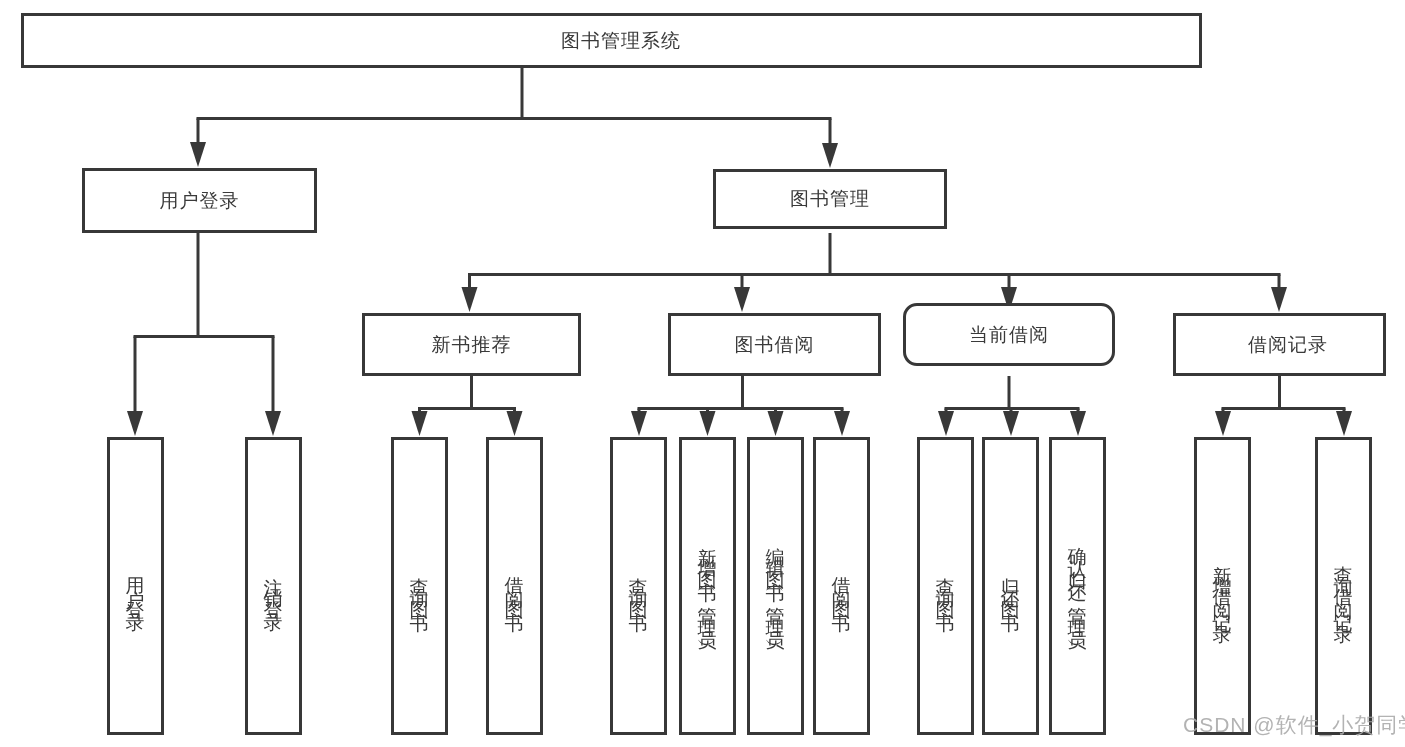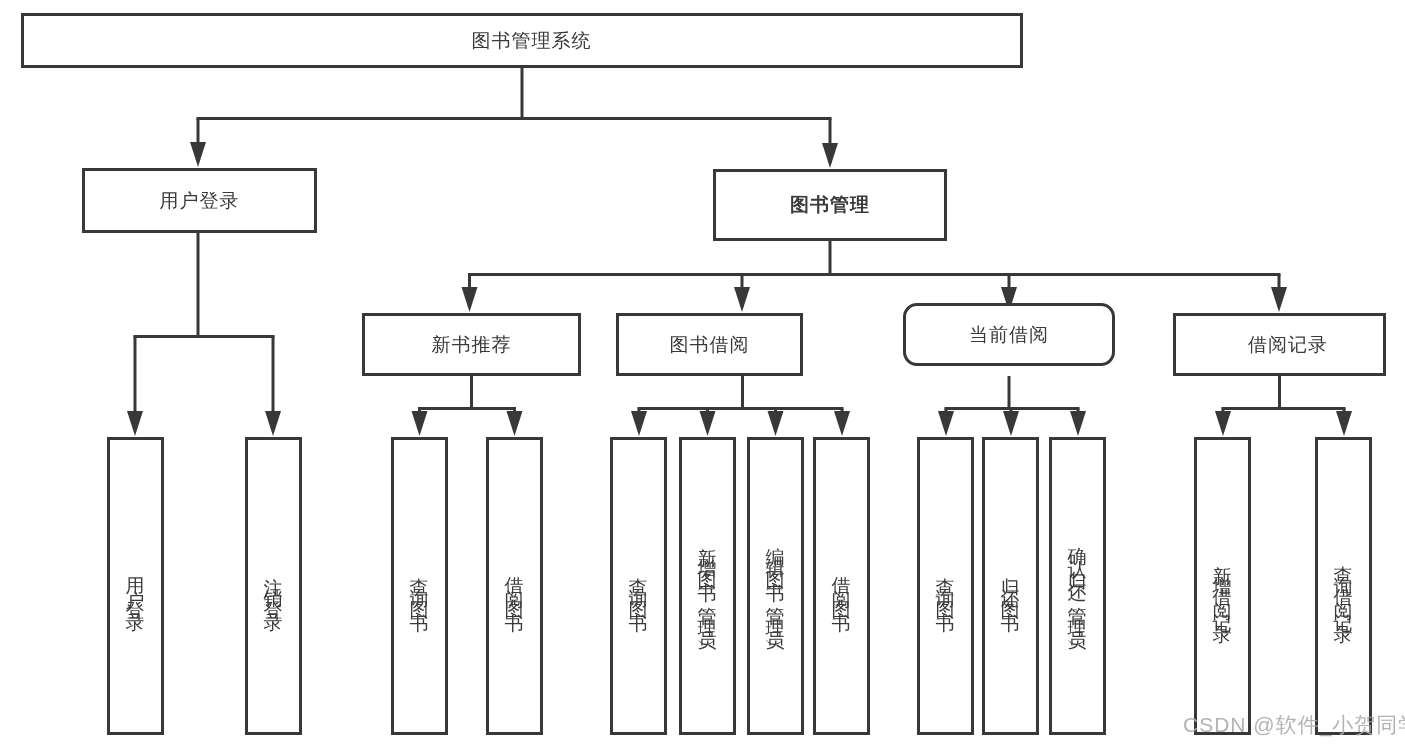--- a/index.html
+++ b/index.html
@@ -103,27 +103,27 @@
         <line x1="1279.5" y1="376" x2="1279.5" y2="408.5"></line>
         <line x1="1221.5" y1="408.5" x2="1345.5" y2="408.5"></line>
         <line x1="1223" y1="408.5" x2="1223" y2="413"></line>
         <polygon points="1215,411 1231,411 1223,436" stroke="none"></polygon>
         <line x1="1344" y1="408.5" x2="1344" y2="413"></line>
         <polygon points="1336,411 1352,411 1344,436" stroke="none"></polygon>
       </g>
     </g>
   </svg>
 
-  <div class="node" style="left:21px;top:13px;width:1002px;height:55px;padding-left:19px;">图书管理系统</div>
+  <div class="node" style="left:21px;top:13px;width:1181px;height:55px;padding-left:19px;">图书管理系统</div>
 
   <div class="node" style="left:82px;top:168px;width:235px;height:65px;">用户登录</div>
-  <div class="node" style="left:713px;top:169px;width:234px;height:72px;font-weight:bold;">图书管理</div>
+  <div class="node" style="left:713px;top:169px;width:234px;height:60px;">图书管理</div>
 
   <div class="node" style="left:362px;top:313px;width:219px;height:63px;text-align:right;">新书推荐</div>
-  <div class="node" style="left:616px;top:313px;width:187px;height:63px;">图书借阅</div>
+  <div class="node" style="left:668px;top:313px;width:213px;height:63px;">图书借阅</div>
   <div class="node" style="left:903px;top:303px;width:212px;height:63px;border-radius:14px;">当前借阅</div>
   <div class="node" style="left:1173px;top:313px;width:213px;height:63px;padding-left:17px;">借阅记录</div>
 
   <div class="leaf" style="left:107px;">
     <span>用户登录</span>
   </div>
   <div class="leaf" style="left:245px;">
     <span>注销登录</span>
   </div>
 

